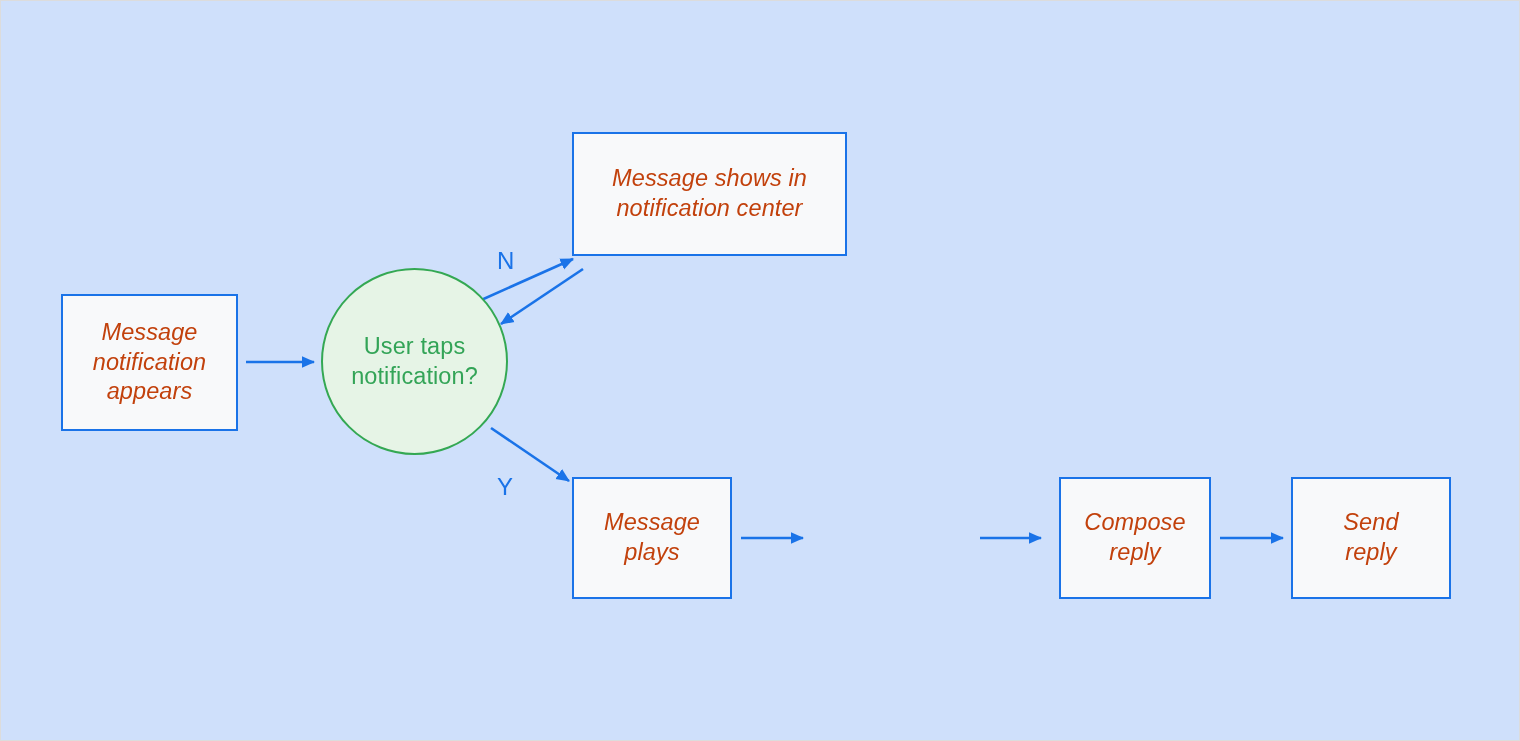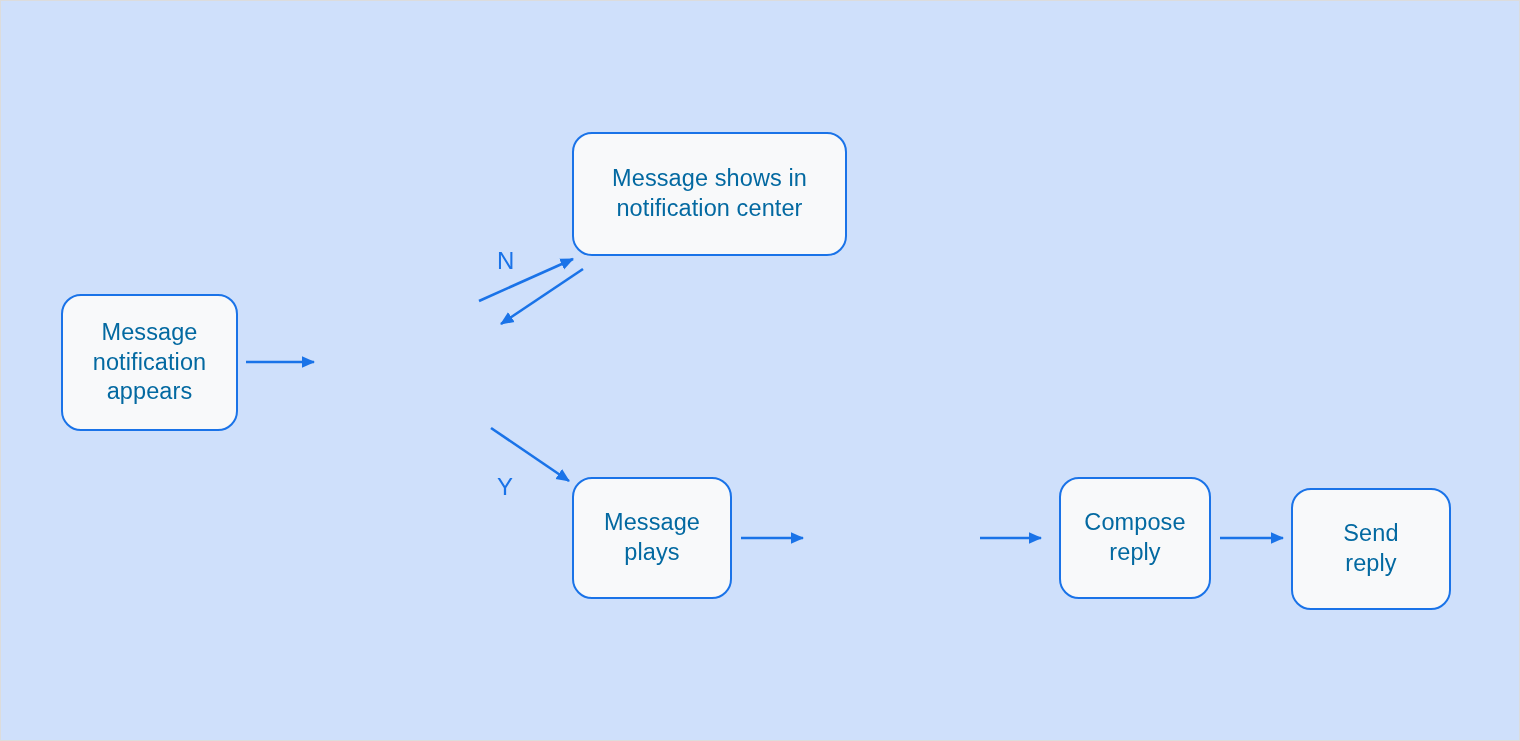--- a/index.html
+++ b/index.html
@@ -34,23 +34,24 @@
     align-items: center;
     justify-content: center;
     text-align: center;
     line-height: 1.26;
     white-space: pre-line;
     letter-spacing: 0.1px;
   }
   .node-box {
     background: #f8f9fa;
     border: 2.4px solid #1a73e8;
-    border-radius: 20px;
-    color: #0369a1;
+    border-radius: 0;
+    color: #c2410c;
     font-size: 23.5px;
+    font-style: italic;
   }
   .node-circle {
     background: #e6f4e6;
     border: 2.2px solid #34a853;
     border-radius: 50%;
     color: #33a457;
     font-size: 23.5px;
   }
   .edge-label {
     position: absolute;
@@ -85,38 +86,42 @@
 
     <line x1="1219" y1="537" x2="1282" y2="537" stroke="#1a73e8" stroke-width="2.6" marker-end="url(#arrowblue)"></line>
   </svg>
 
   <div class="node node-box" style="left:60px; top:293px; width:177px; height:137px;">
     <span>Message
 notification
 appears</span>
   </div>
 
+  <div class="node node-circle" style="left:320px; top:267px; width:187px; height:187px;">
+    <span>User taps
+notification?</span>
+  </div>
 
   <div class="node node-box" style="left:571px; top:131px; width:275px; height:124px;">
     <span>Message shows in
 notification center</span>
   </div>
 
   <div class="node node-box" style="left:571px; top:476px; width:160px; height:122px;">
     <span>Message
 plays</span>
   </div>
 
 
   <div class="node node-box" style="left:1048px; top:476px; width:152px; height:122px;margin-left:10px;">
     <span>Compose
 reply</span>
   </div>
 
-  <div class="node node-box" style="left:1290px; top:487px; width:160px; height:122px;">
+  <div class="node node-box" style="left:1290px; top:476px; width:160px; height:122px;">
     <span>Send
 reply</span>
   </div>
 
   <div class="edge-label" style="left:496px; top:248px;">N</div>
 
   <div class="edge-label" style="left:496px; top:474px;">Y</div>
 
 </div>
 

